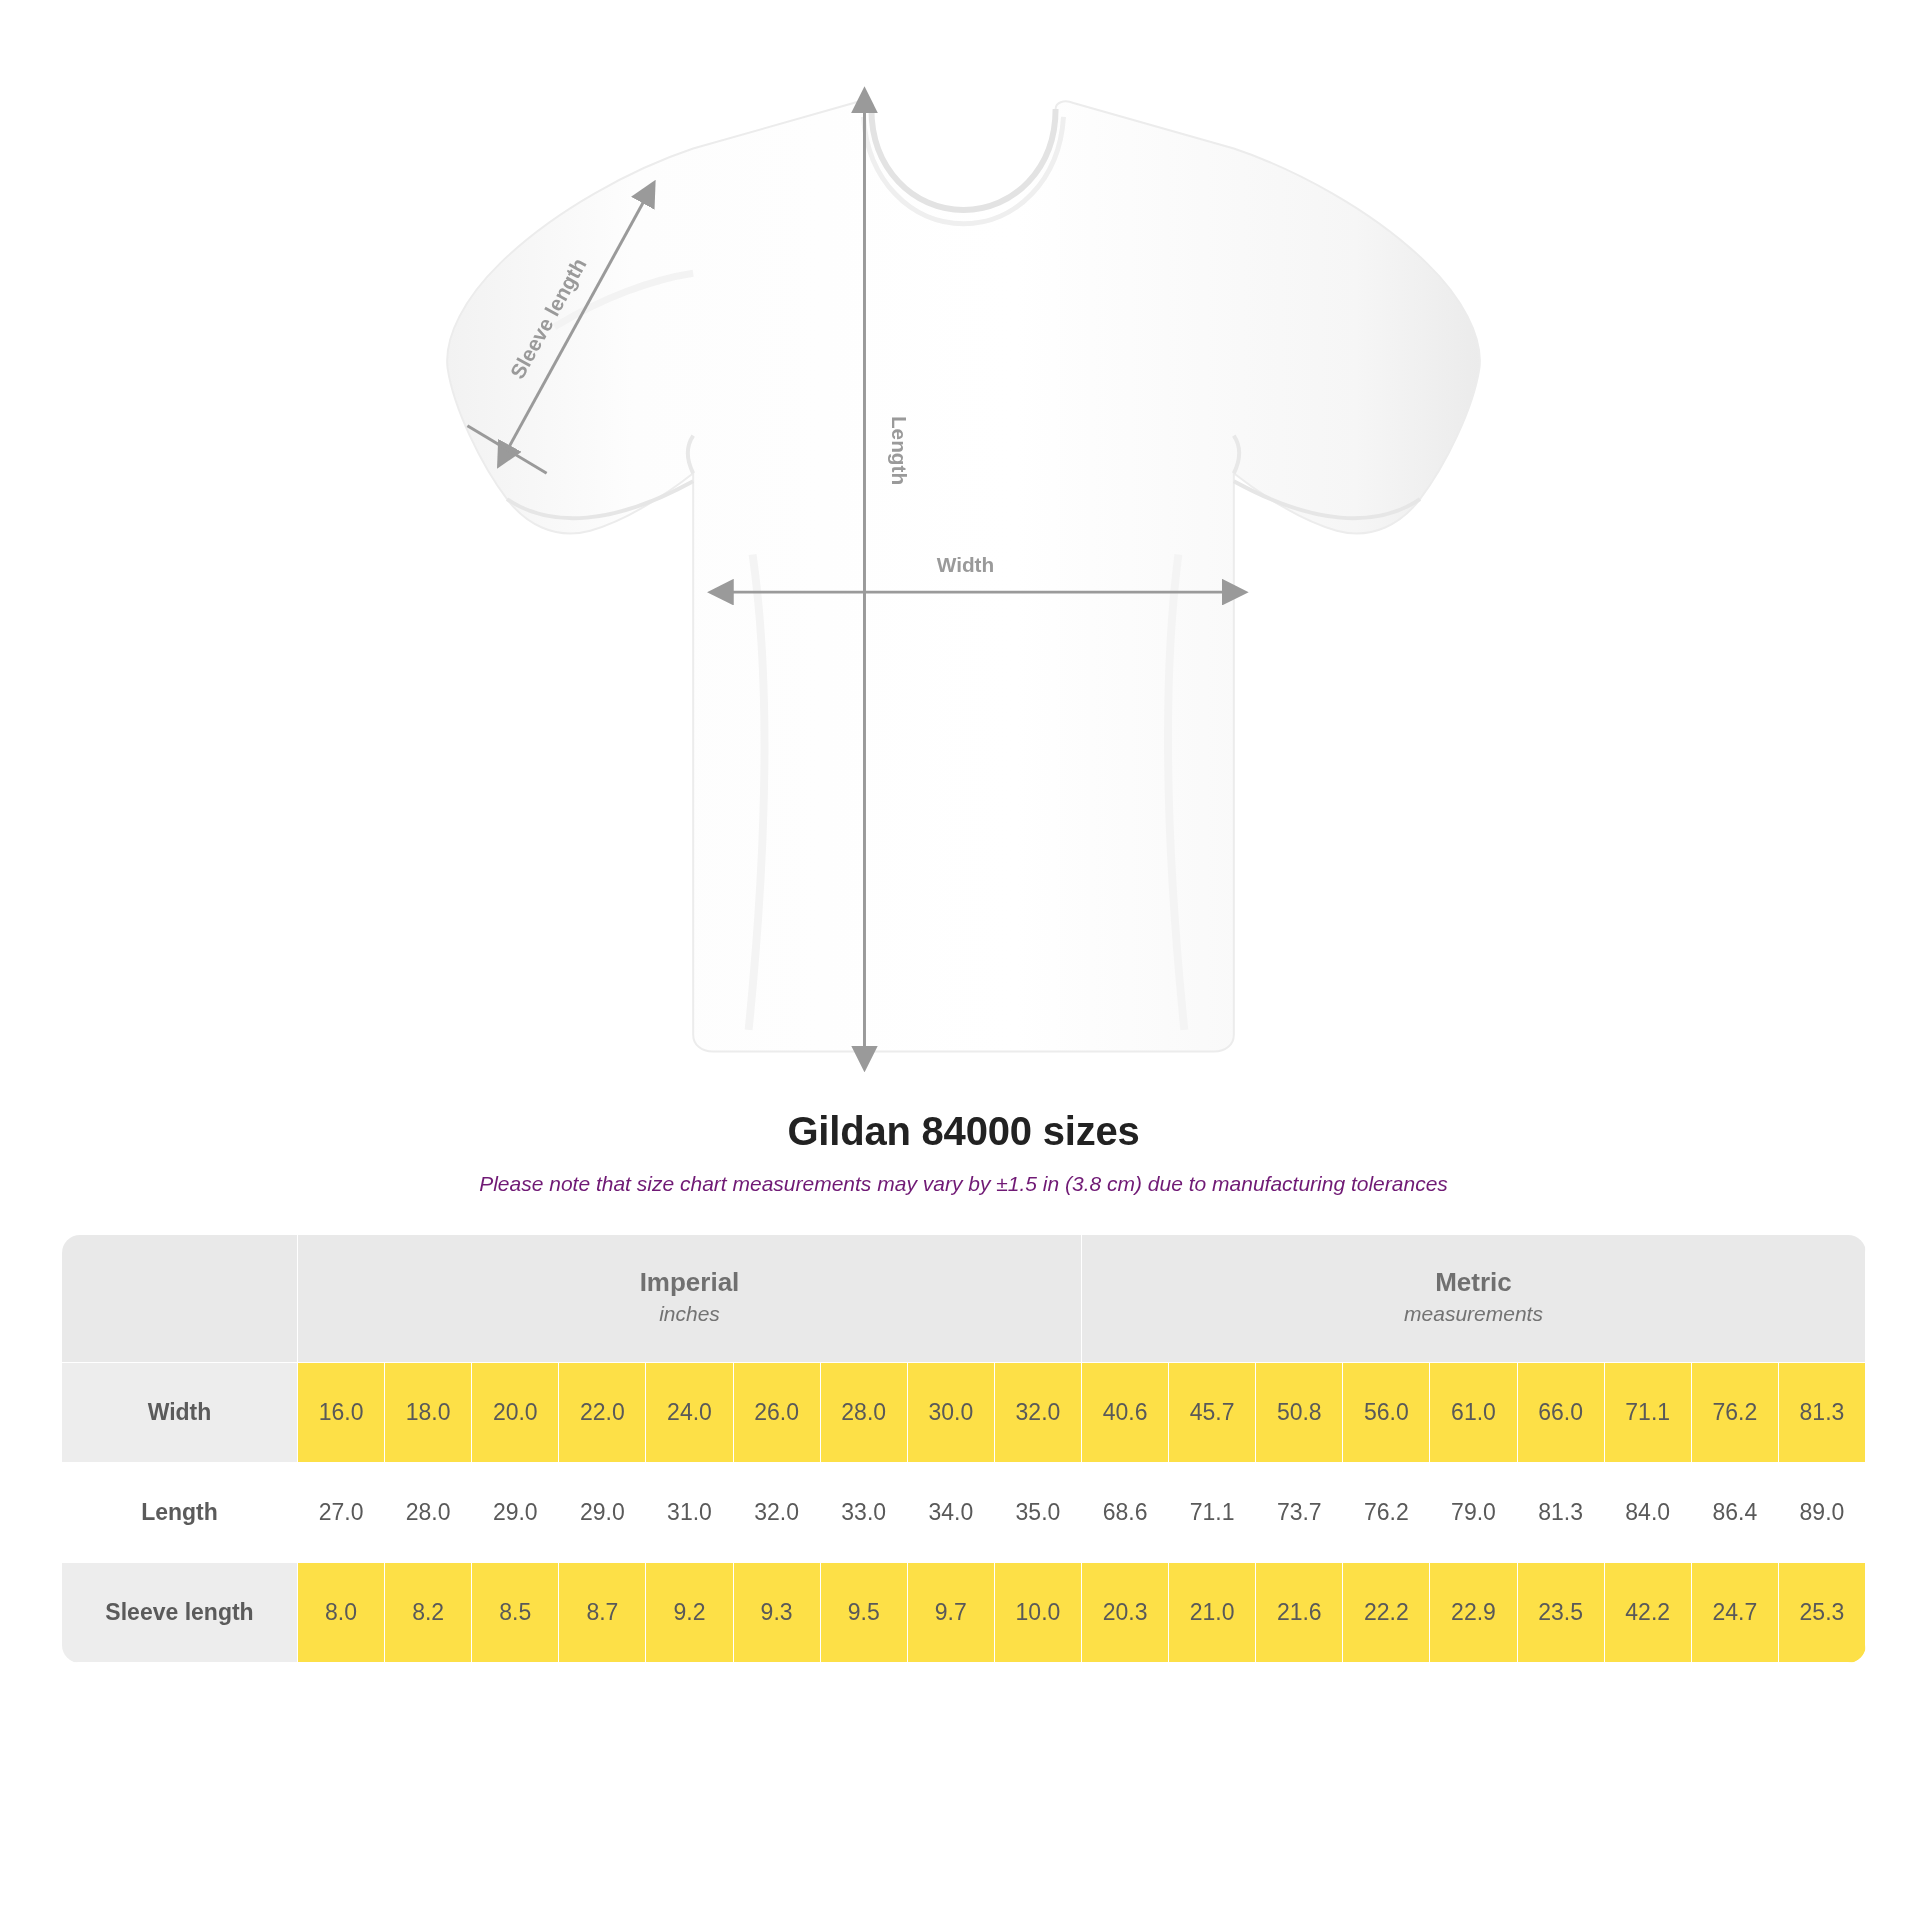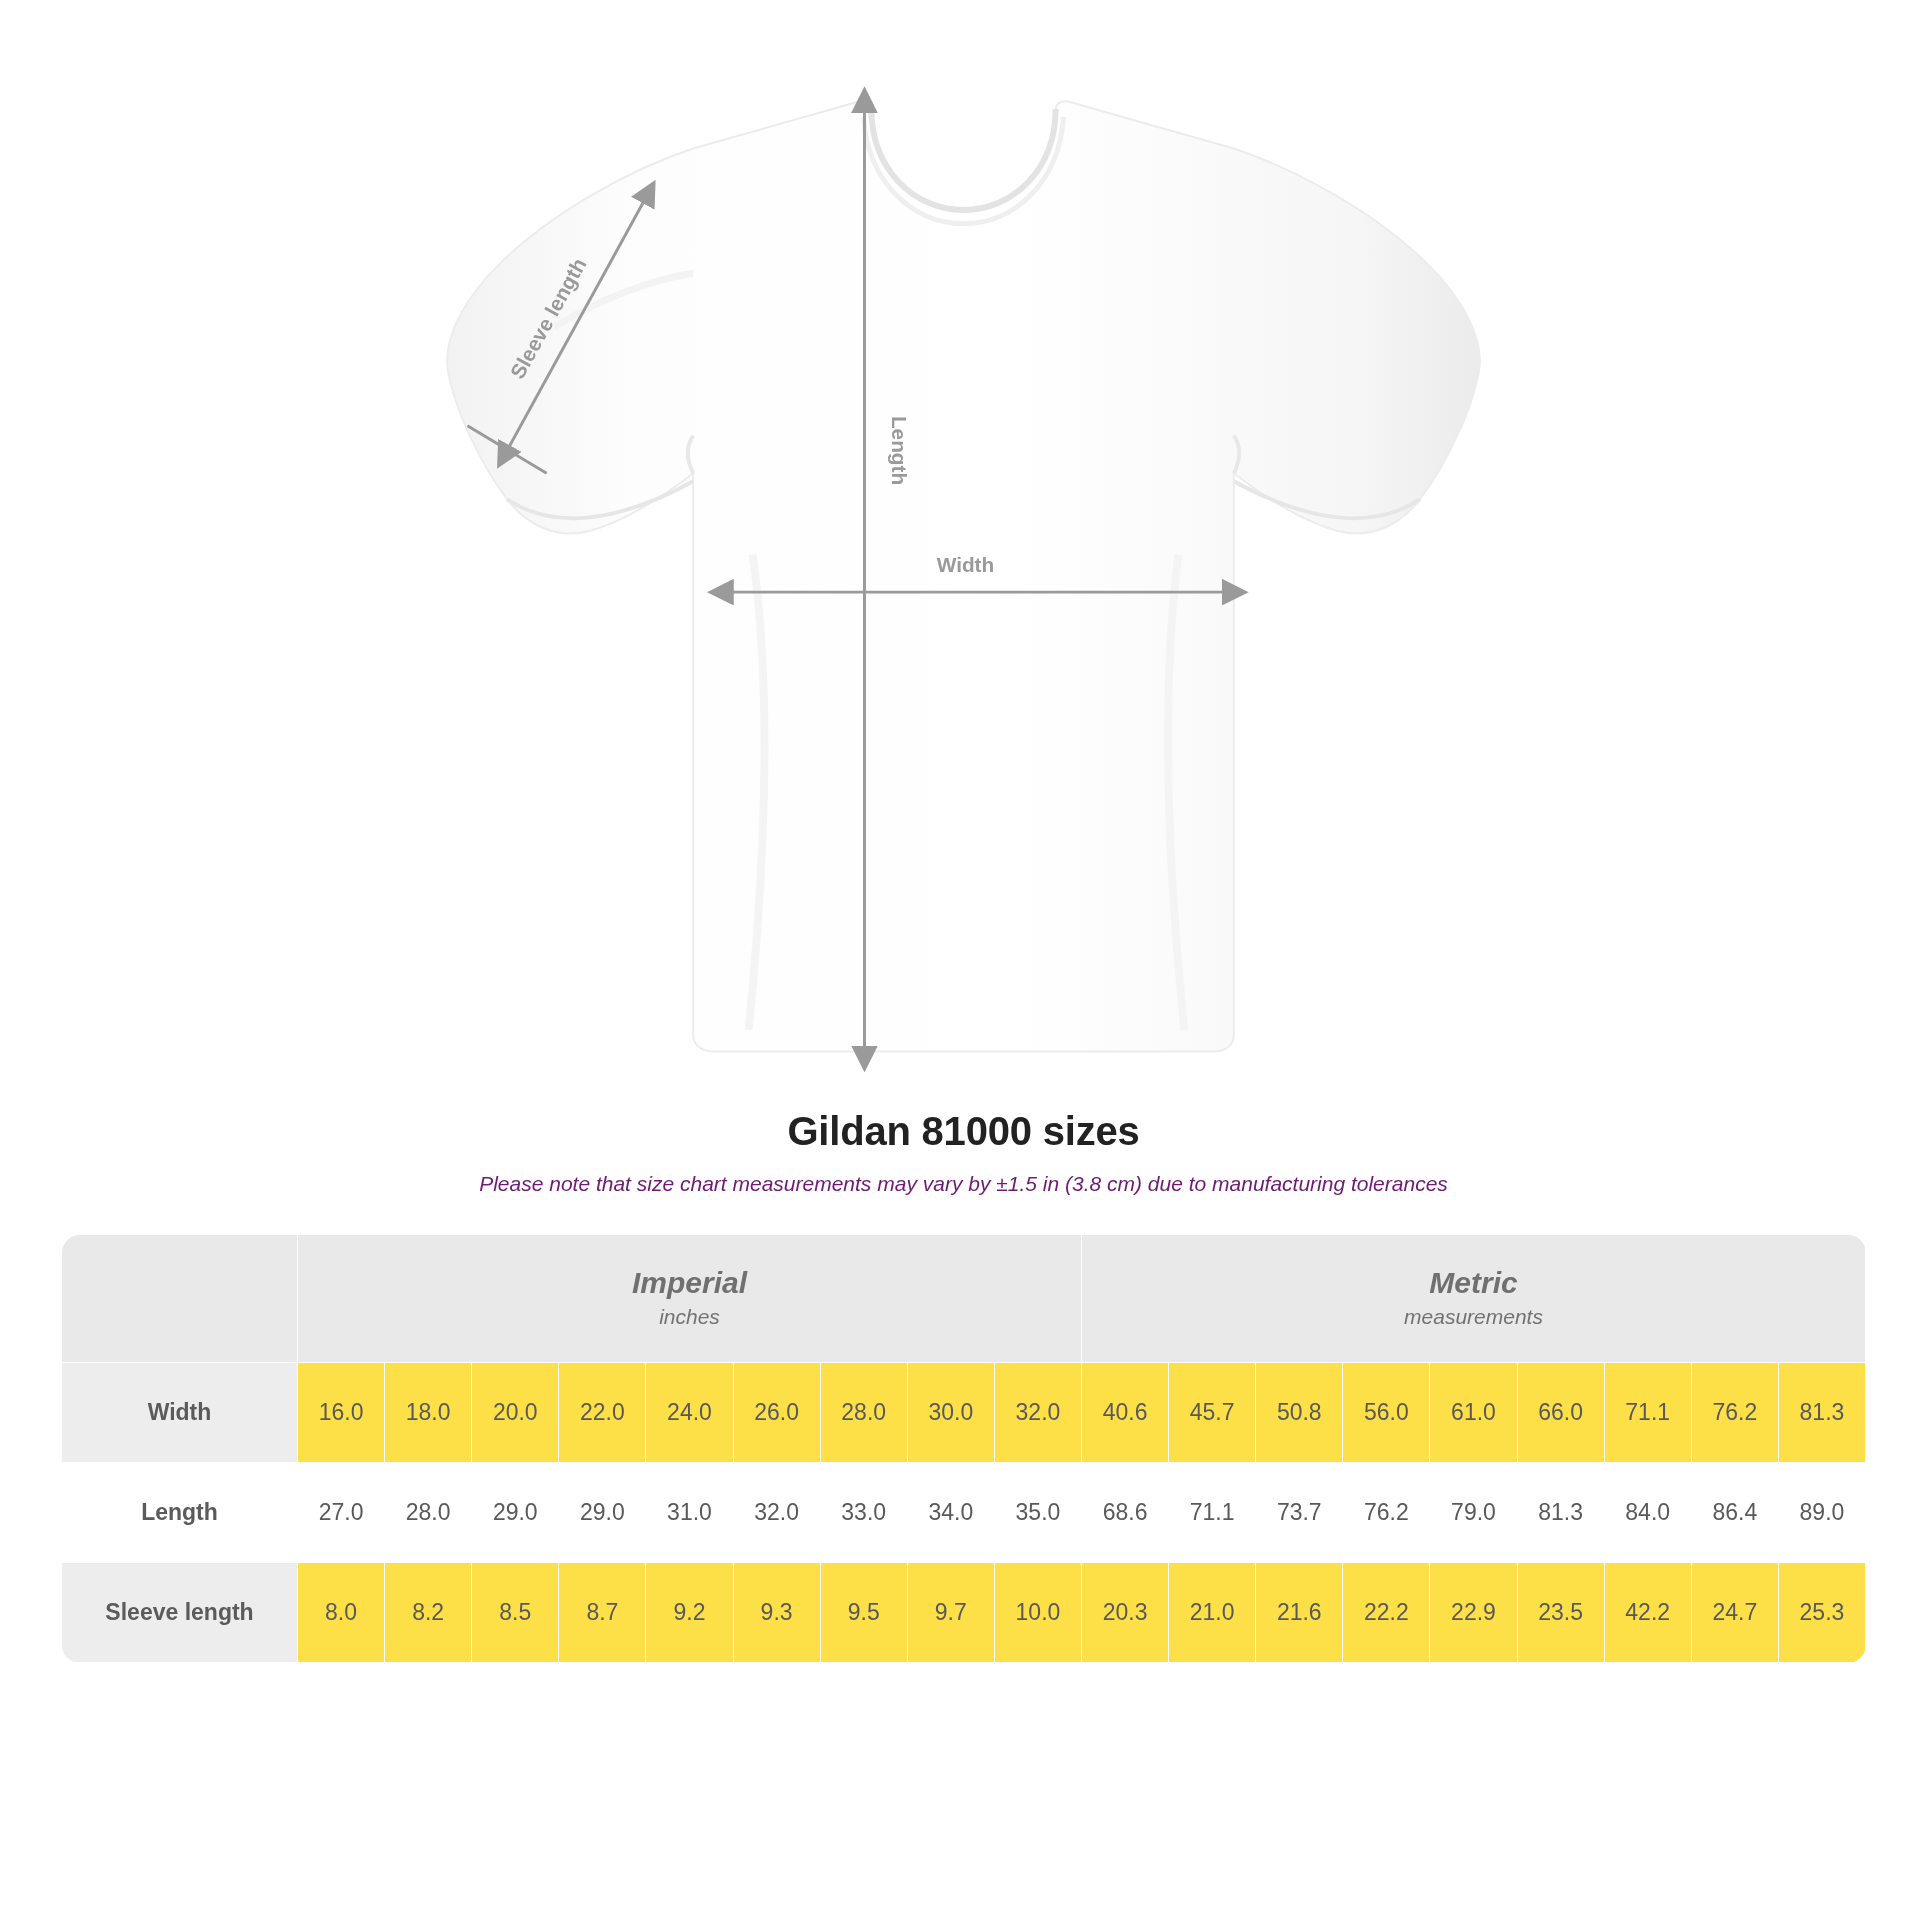--- a/index.html
+++ b/index.html
@@ -67,23 +67,22 @@
     color: #595959;
     border: 1px solid #ffffff;
     padding: 0;
   }
   .unit-row td {
     background: #e9e9e9;
     height: 127px;
     padding: 0;
   }
   .unit-title {
-    font-size: 30px;
-    font-weight: bold;
-    font-style: italic;
+    font-size: 26px;
+    font-weight: bold;
     color: #707070;
     line-height: 1.2;
   }
   .unit-sub {
     font-size: 21px;
     font-style: italic;
     color: #737373;
     line-height: 1.5;
   }
   .hdr-row td {
@@ -200,21 +199,21 @@
       </g>
 
       <g>
         <text class="dim-label" transform="translate(901,455) rotate(90)" text-anchor="middle">Length</text>
         <text class="dim-label" x="975" y="578" text-anchor="middle">Width</text>
         <text class="dim-label" transform="translate(560,325) rotate(-61)" text-anchor="middle">Sleeve length</text>
       </g>
     </svg>
   </div>
 
-  <h1 class="chart-heading">Gildan 81000 sizes</h1>
+  <h1 class="chart-heading">Gildan 84000 sizes</h1>
   <p class="chart-note">Please note that size chart measurements may vary by ±1.5 in (3.8 cm) due to manufacturing tolerances</p>
 
   <div class="table-wrap">
     <table class="size-table">
       <colgroup>
         <col class="label-col">
         <col span="18">
       </colgroup>
       <tbody>
 

